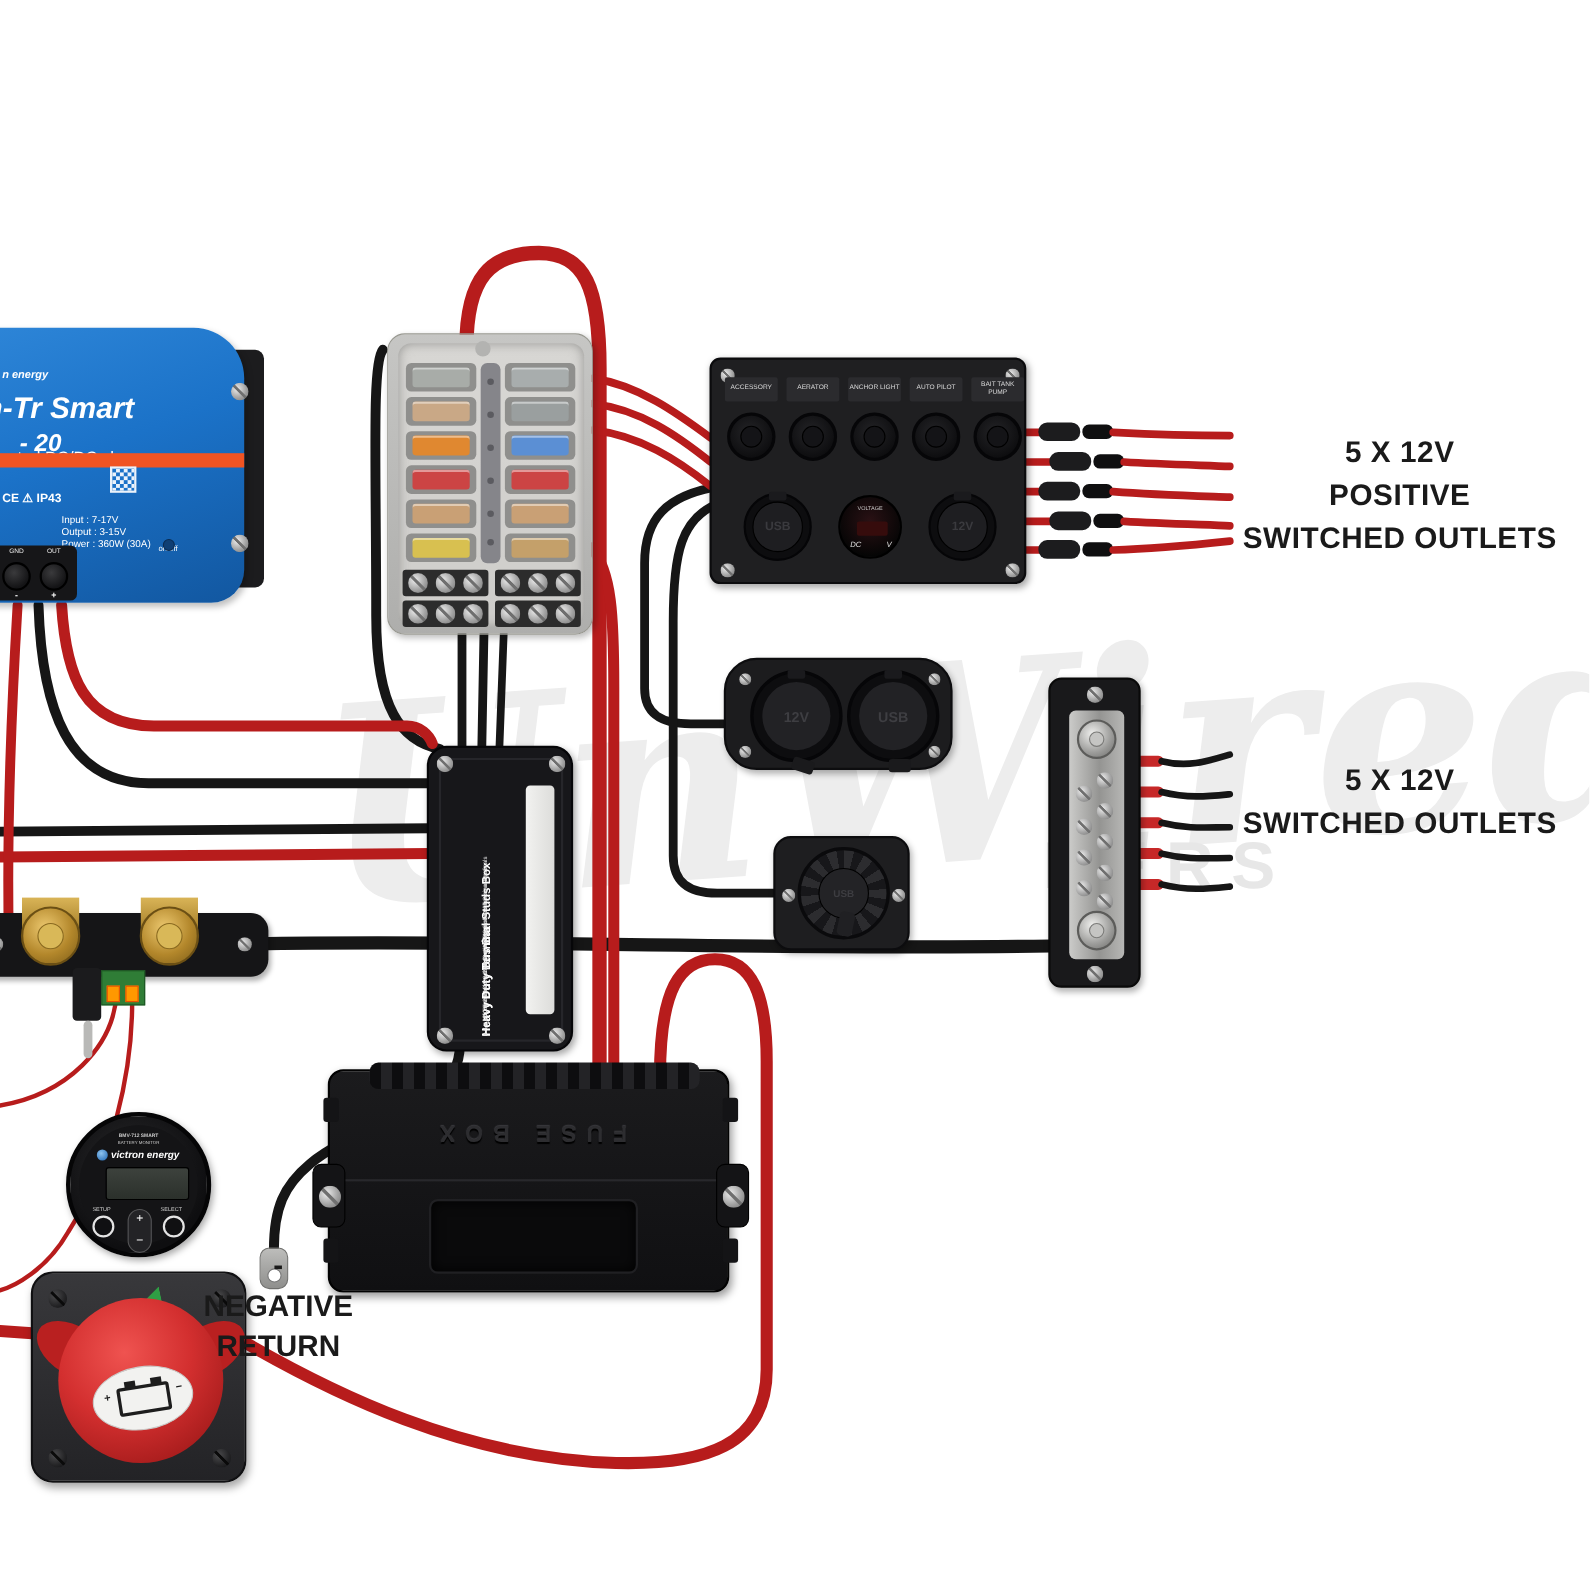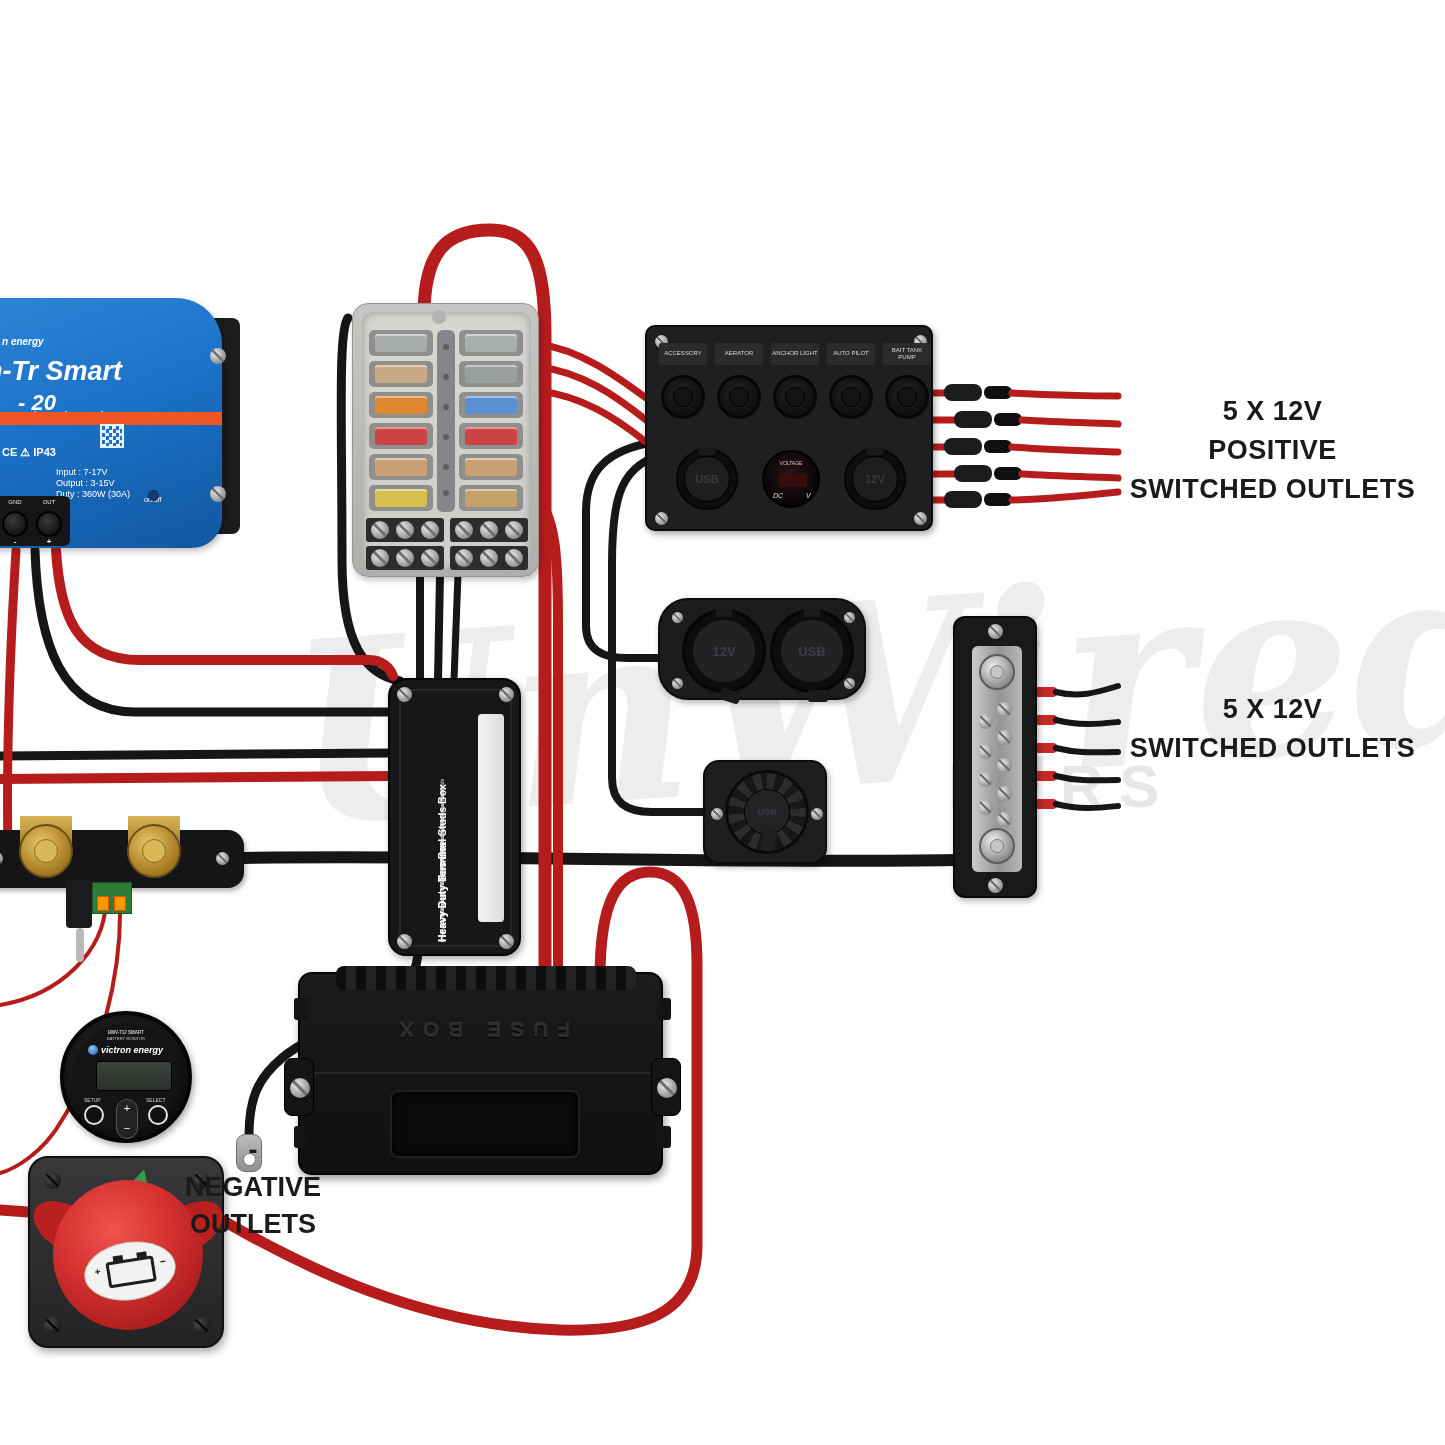--- a/index.html
+++ b/index.html
@@ -250,21 +250,21 @@
     <div class="chg-txt" style="left:2px;top:22px;font:bold italic 10px 'Liberation Sans',sans-serif;">n energy</div>
     <div class="chg-txt" style="left:-14px;top:42px;font:bold italic 27px 'Liberation Sans',sans-serif;">n-Tr Smart</div>
     <div class="chg-txt" style="left:18px;top:76px;font:bold italic 22px 'Liberation Sans',sans-serif;">- 20</div>
     <div class="chg-txt" style="left:16px;top:94px;font-size:15px;">ted DC/DC charger</div>
     <div class="chg-stripe"></div>
     <div class="chg-txt" style="left:2px;top:132px;font-size:11px;font-weight:bold;">CE ⚠ IP43</div>
     <div class="chg-qr"></div>
     <div class="chg-txt" style="left:56px;top:153px;font-size:9px;line-height:11px;z-index:3;">
       <span style="position:static;display:block;">Input : 7-17V</span>
       <span style="position:static;display:block;">Output : 3-15V</span>
-      <span style="position:static;display:block;">Duty : 360W (30A)</span>
+      <span style="position:static;display:block;">Power : 360W (30A)</span>
     </div>
     <div class="chg-txt" style="left:144px;top:182px;font-size:7px;">on/off</div>
     <div style="left:148px;top:192px;width:11px;height:11px;border-radius:50%;background:#0f3f74;border:1px solid #0a2c52;z-index:3;"></div>
     <div class="chg-term">
 
       <div class="lab" style="left:38px;">GND</div>
       <div class="lab" style="left:72px;">OUT</div>
 
       <div class="t" style="left:38px;"></div>
       <div class="t" style="left:72px;"></div>
@@ -538,16 +538,16 @@
     <div style="position:static;">POSITIVE</div>
     <div style="position:static;">SWITCHED OUTLETS</div>
   </div>
   <div class="ann" style="left:1120px;top:690px;width:305px;">
     <div style="position:static;">5 X 12V</div>
     <div style="position:static;">SWITCHED OUTLETS</div>
   </div>
   <div class="ann-chassis" style="left:173px;top:1132px;width:160px;">
     <div style="position:static;">-</div>
     <div style="position:static;">NEGATIVE</div>
-    <div style="position:static;">OUTLETS</div>
+    <div style="position:static;">RETURN</div>
   </div>
 
 </div>
 
 </body></html>

